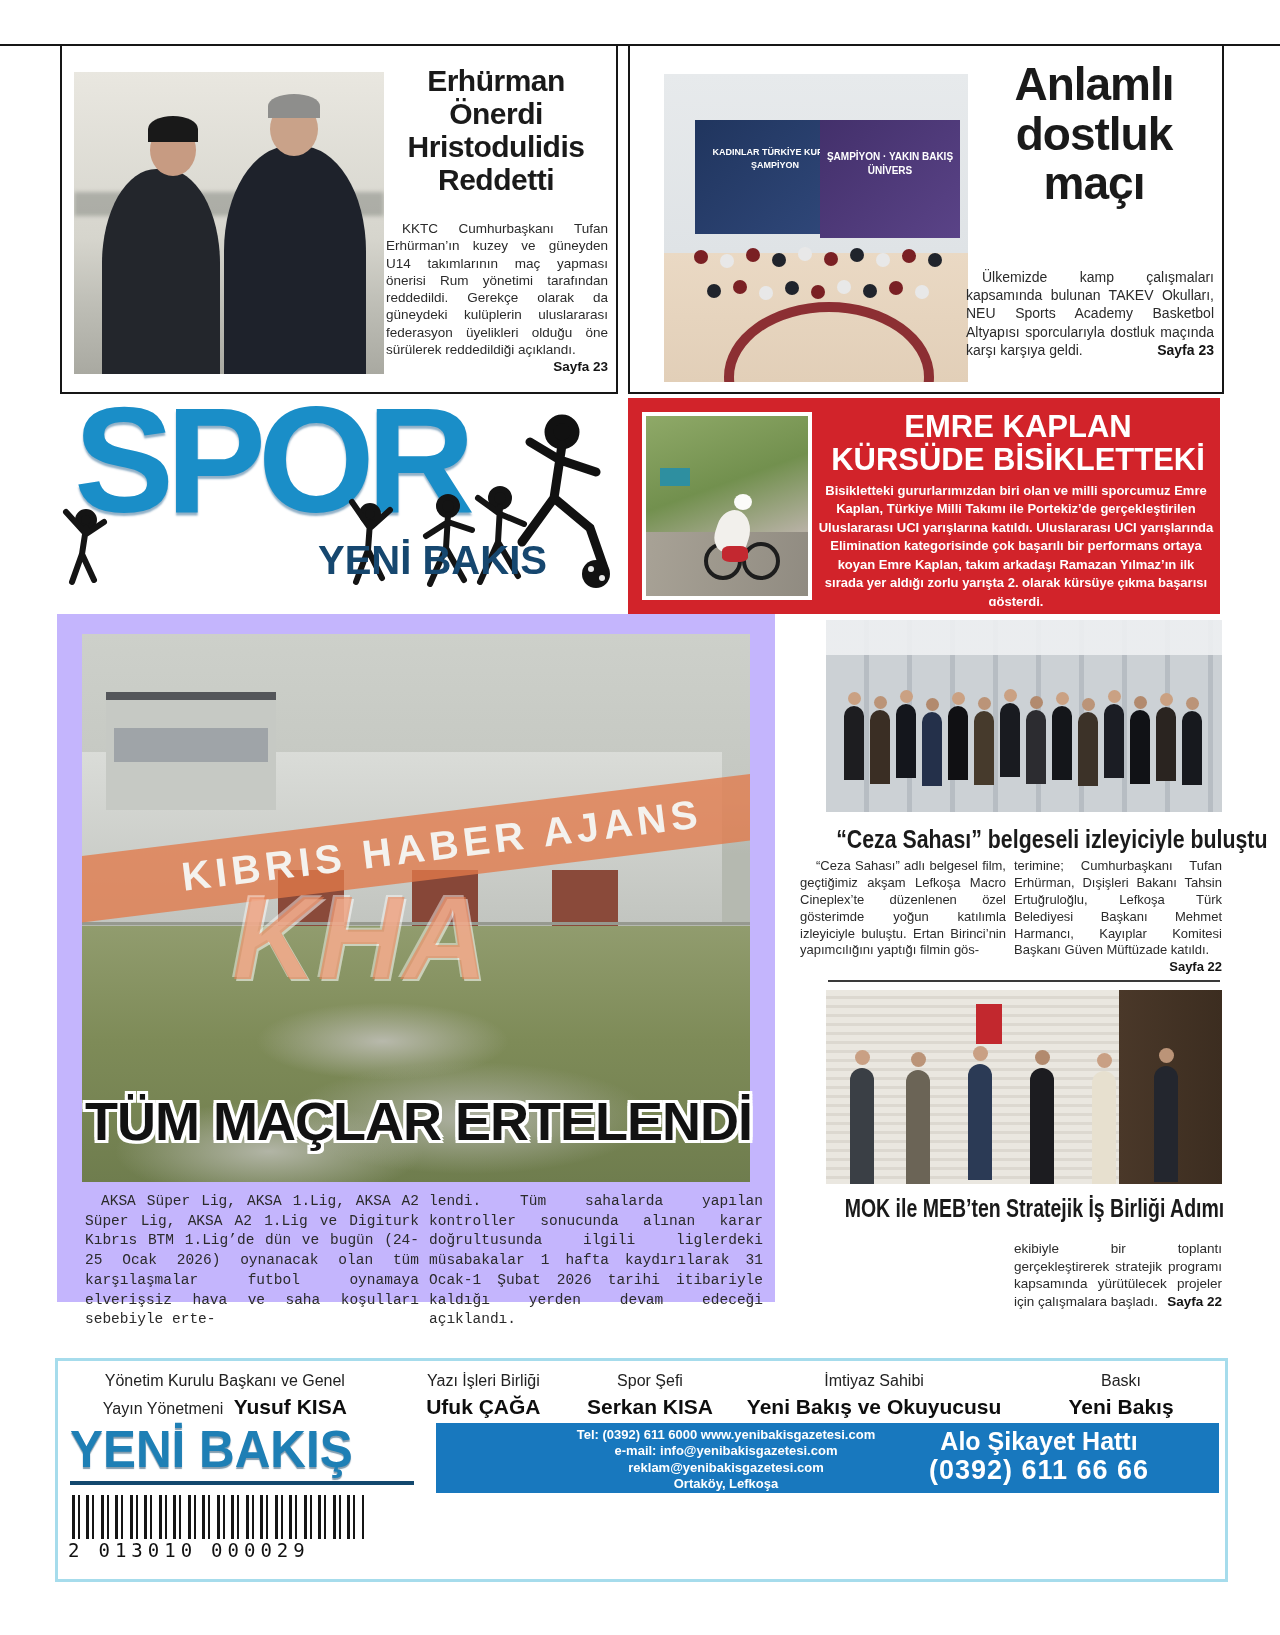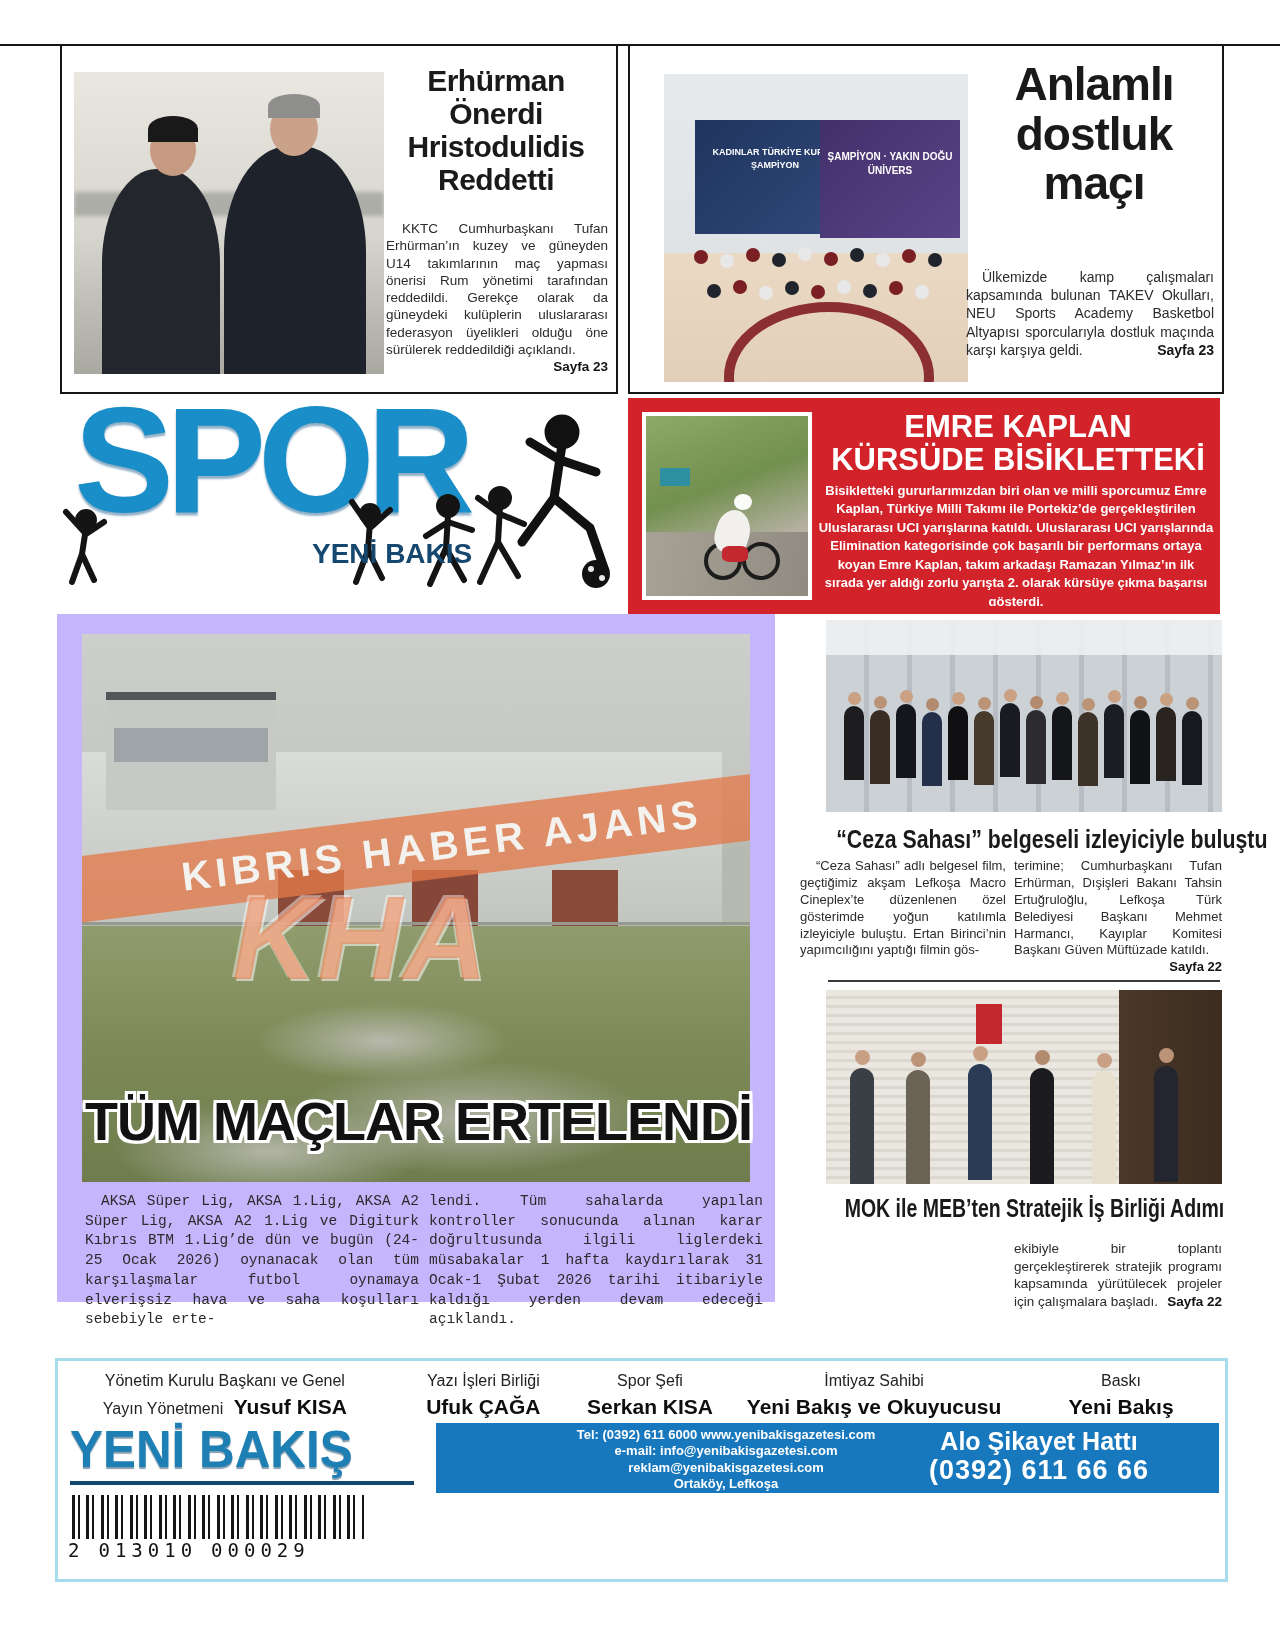--- a/index.html
+++ b/index.html
@@ -35,21 +35,21 @@
       linear-gradient(180deg,rgba(238,240,242,.9) 0 18%,rgba(0,0,0,0) 18%),
       repeating-linear-gradient(90deg,#ccd1d5 0 38px,#b7bdc3 38px 43px),
       linear-gradient(180deg,#c9ced2 0 74%,#c7b59c 74%,#b8a78f 100%);}
   .scene-office{background:
       linear-gradient(90deg,rgba(0,0,0,0) 0 74%,#4a3829 74%,#3c2d20 100%),
       repeating-linear-gradient(180deg,#eae7e0 0 6px,#dcd8d0 6px 9px);}
 
   
   .spor-title{position:absolute;left:14px;top:-28px;font-size:150px;font-weight:900;
       letter-spacing:-8px;color:#1a8ec8;text-shadow:0 3px 2px rgba(10,80,130,.45);}
-  .spor-sub{position:absolute;left:252px;top:136px;font-size:28px;font-weight:900;
+  .spor-sub{position:absolute;left:258px;top:136px;font-size:40px;font-weight:900;
       color:#16476f;letter-spacing:0px;}
 
   
   .redbox{position:absolute;background:#d2232a;}
   .red-hl{font-size:31px;line-height:1.08;color:#fff;}
   .red-body{position:absolute;font-size:13px;line-height:1.42;font-weight:bold;color:#fff;
       text-align:center;overflow:hidden;}
 
   
   .mainbox{position:absolute;background:#c4b5fd;}
@@ -128,21 +128,21 @@
     </div>
     <div class="body-text tl-body indent" style="left:324px;top:174px;width:222px;height:164px;overflow:hidden;">
       <span>KKTC Cumhurbaşkanı Tufan Erhürman’ın kuzey ve güneyden U14 takımlarının maç yapması önerisi Rum yönetimi tarafından reddedildi. Gerekçe olarak da güneydeki kulüplerin uluslararası federasyon üyelikleri olduğu öne sürülerek reddedildiği açıklandı.</span>
       <b class="pageref">Sayfa 23</b>
     </div>
   </div>
 
   <div class="box" style="left:628px;top:44px;width:592px;height:346px;">
     <div class="photo scene-gym" style="left:34px;top:28px;width:304px;height:308px;">
       <div class="banner" style="left:8px;top:46px;width:160px;height:88px;background:linear-gradient(135deg,#20355e,#31497c);font-size:9px;line-height:1.4;padding-top:26px;margin-left:23px;">KADINLAR TÜRKİYE KUPASI ŞAMPİYON</div>
-      <div class="banner" style="left:156px;top:46px;width:140px;height:88px;background:linear-gradient(135deg,#43306b,#5a4387);font-size:10px;line-height:1.4;padding-top:30px;">ŞAMPİYON · YAKIN DOĞU ÜNİVERS</div>
+      <div class="banner" style="left:156px;top:46px;width:140px;height:88px;background:linear-gradient(135deg,#43306b,#5a4387);font-size:10px;line-height:1.4;padding-top:30px;">ŞAMPİYON · YAKIN BAKIŞ ÜNİVERS</div>
       <div class="court-circle" style="left:60px;bottom:-70px;width:190px;height:130px;"></div>
       <div class="crowd" style="left:30px;top:176px;background:#7a2024;
         box-shadow:26px 4px 0 #e8e8e8,52px -2px 0 #7a2024,78px 3px 0 #20242c,104px -3px 0 #e8e8e8,130px 2px 0 #7a2024,156px -2px 0 #20242c,182px 3px 0 #e8e8e8,208px -1px 0 #7a2024,234px 3px 0 #20242c,13px 34px 0 #20242c,39px 30px 0 #7a2024,65px 36px 0 #e8e8e8,91px 31px 0 #20242c,117px 35px 0 #7a2024,143px 30px 0 #e8e8e8,169px 34px 0 #20242c,195px 31px 0 #7a2024,221px 35px 0 #e8e8e8;"></div>
     </div>
     <div class="hl tr-hl" style="left:344px;top:14px;width:240px;">
       <div>Anlamlı</div>
       <div>dostluk</div>
       <div>maçı</div>
     </div>
     <div class="body-text tr-body indent" style="left:336px;top:222px;width:248px;height:114px;overflow:hidden;">

